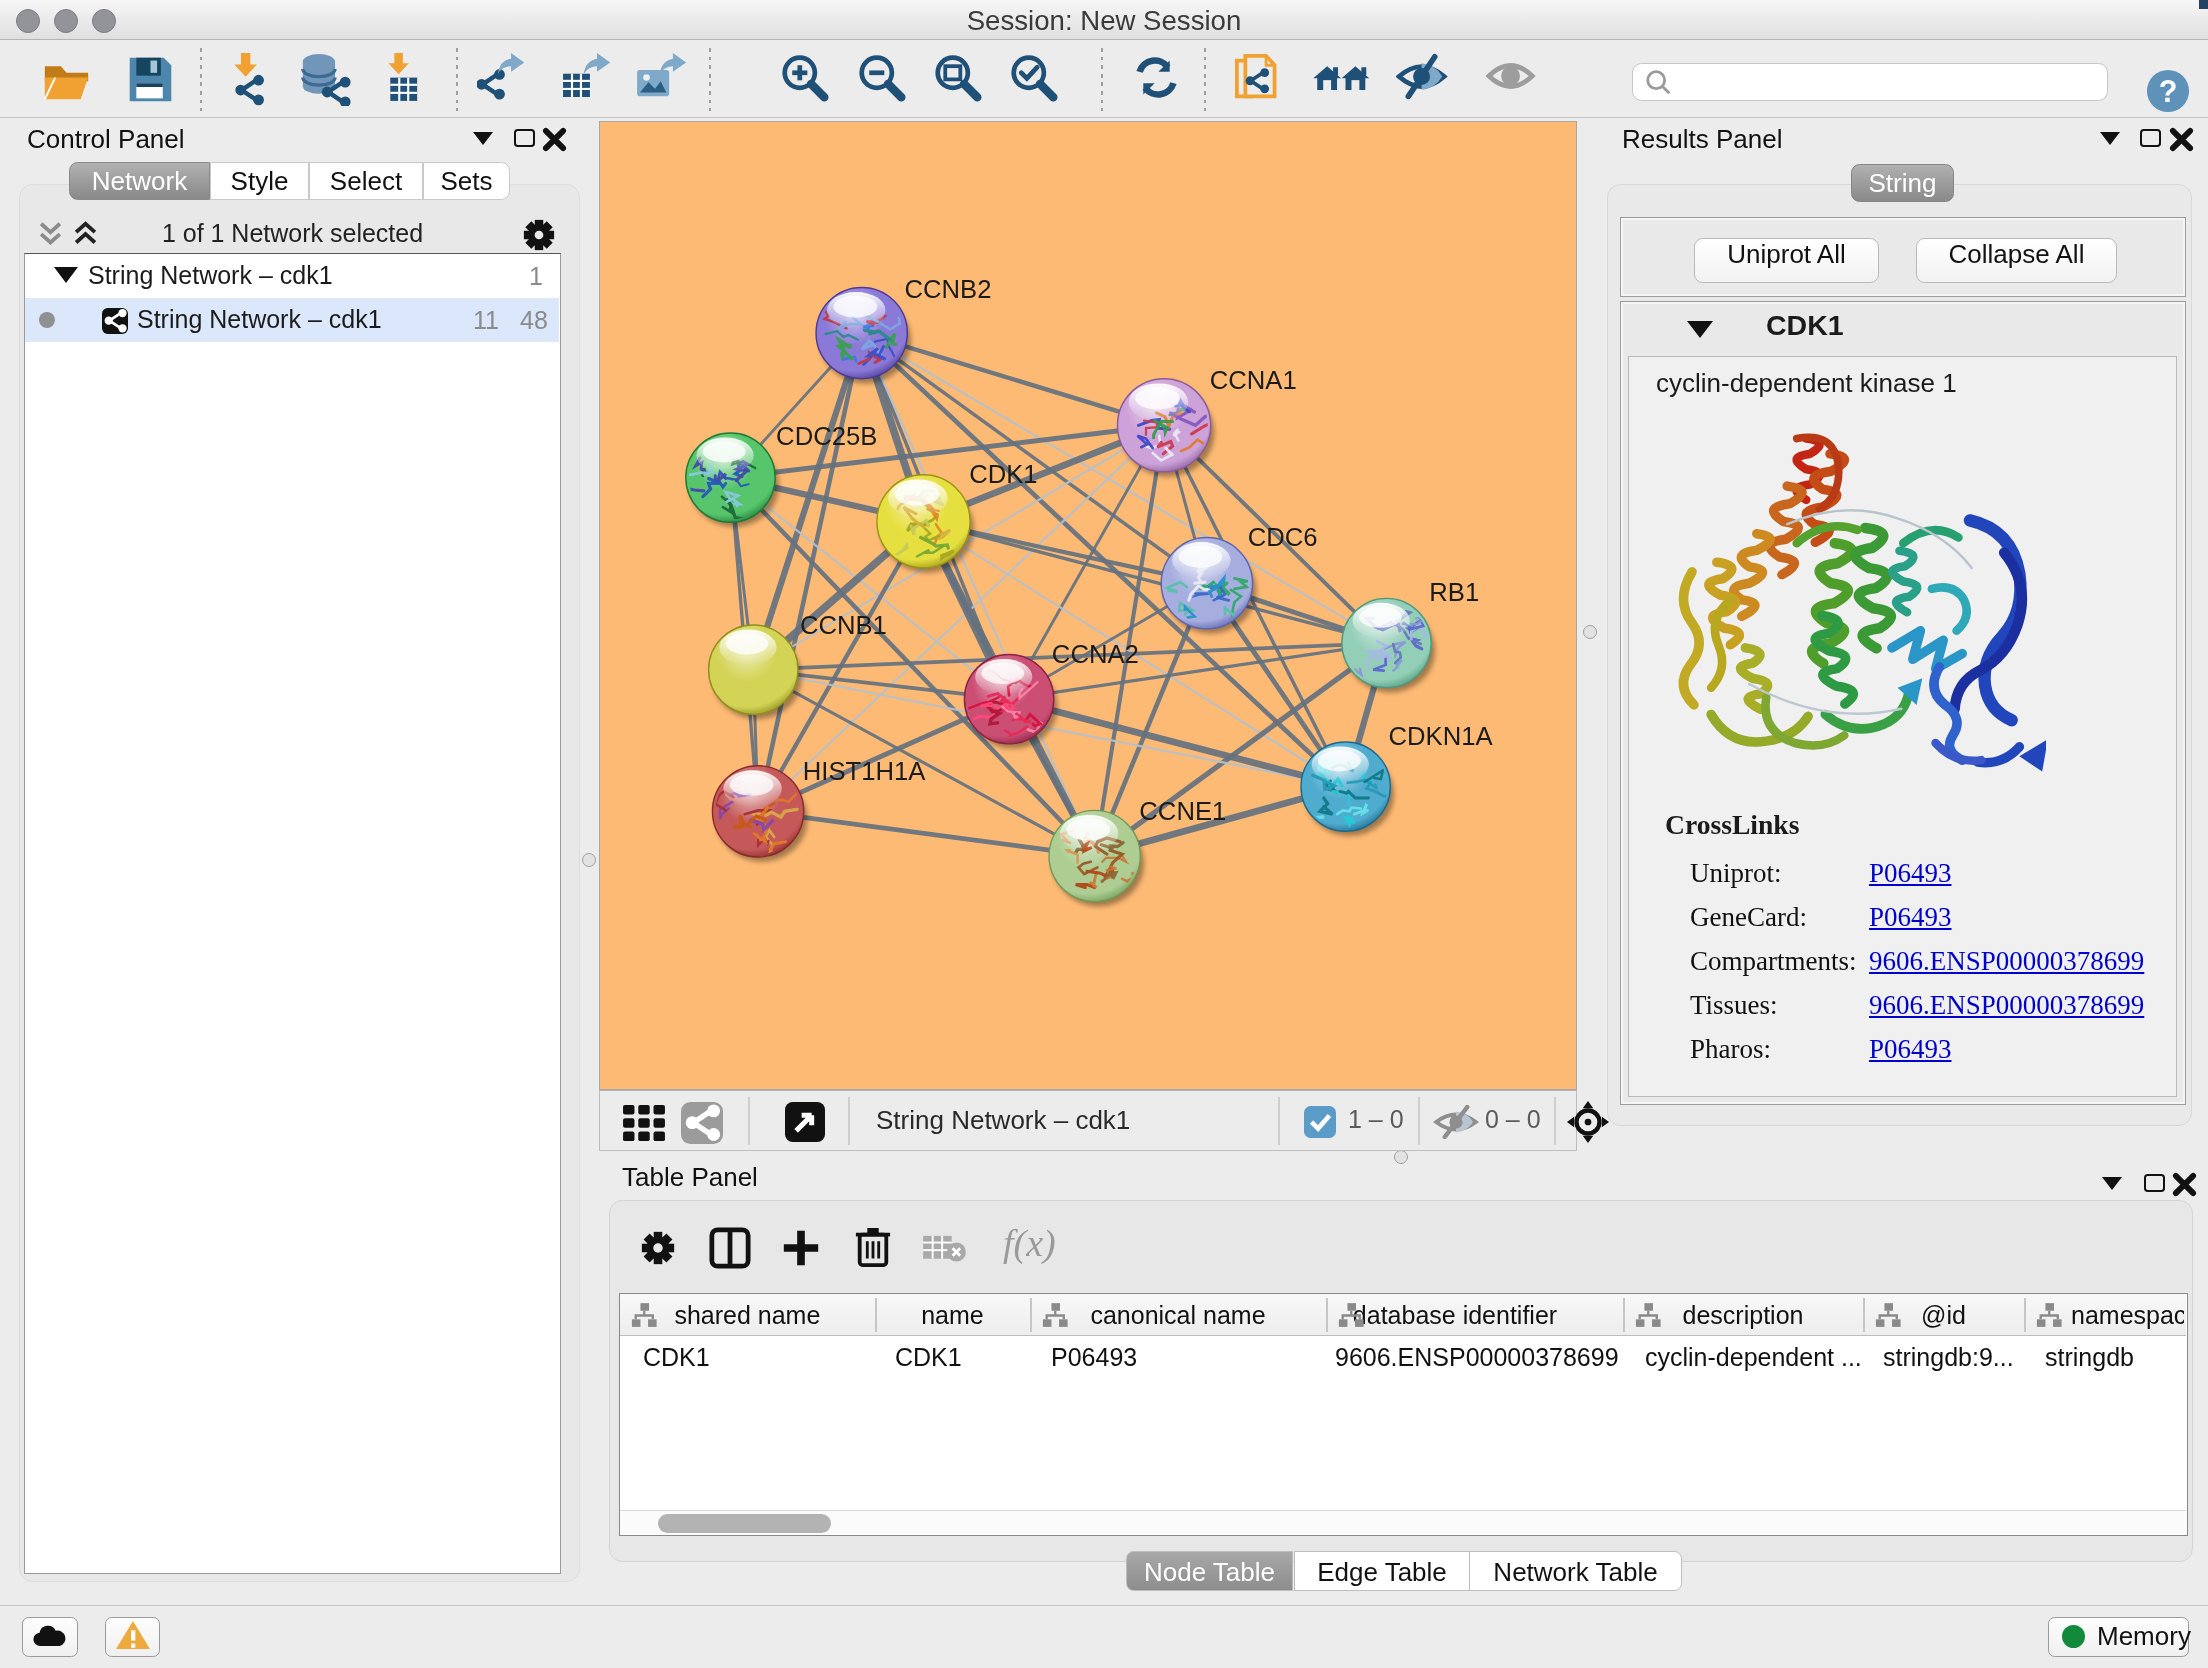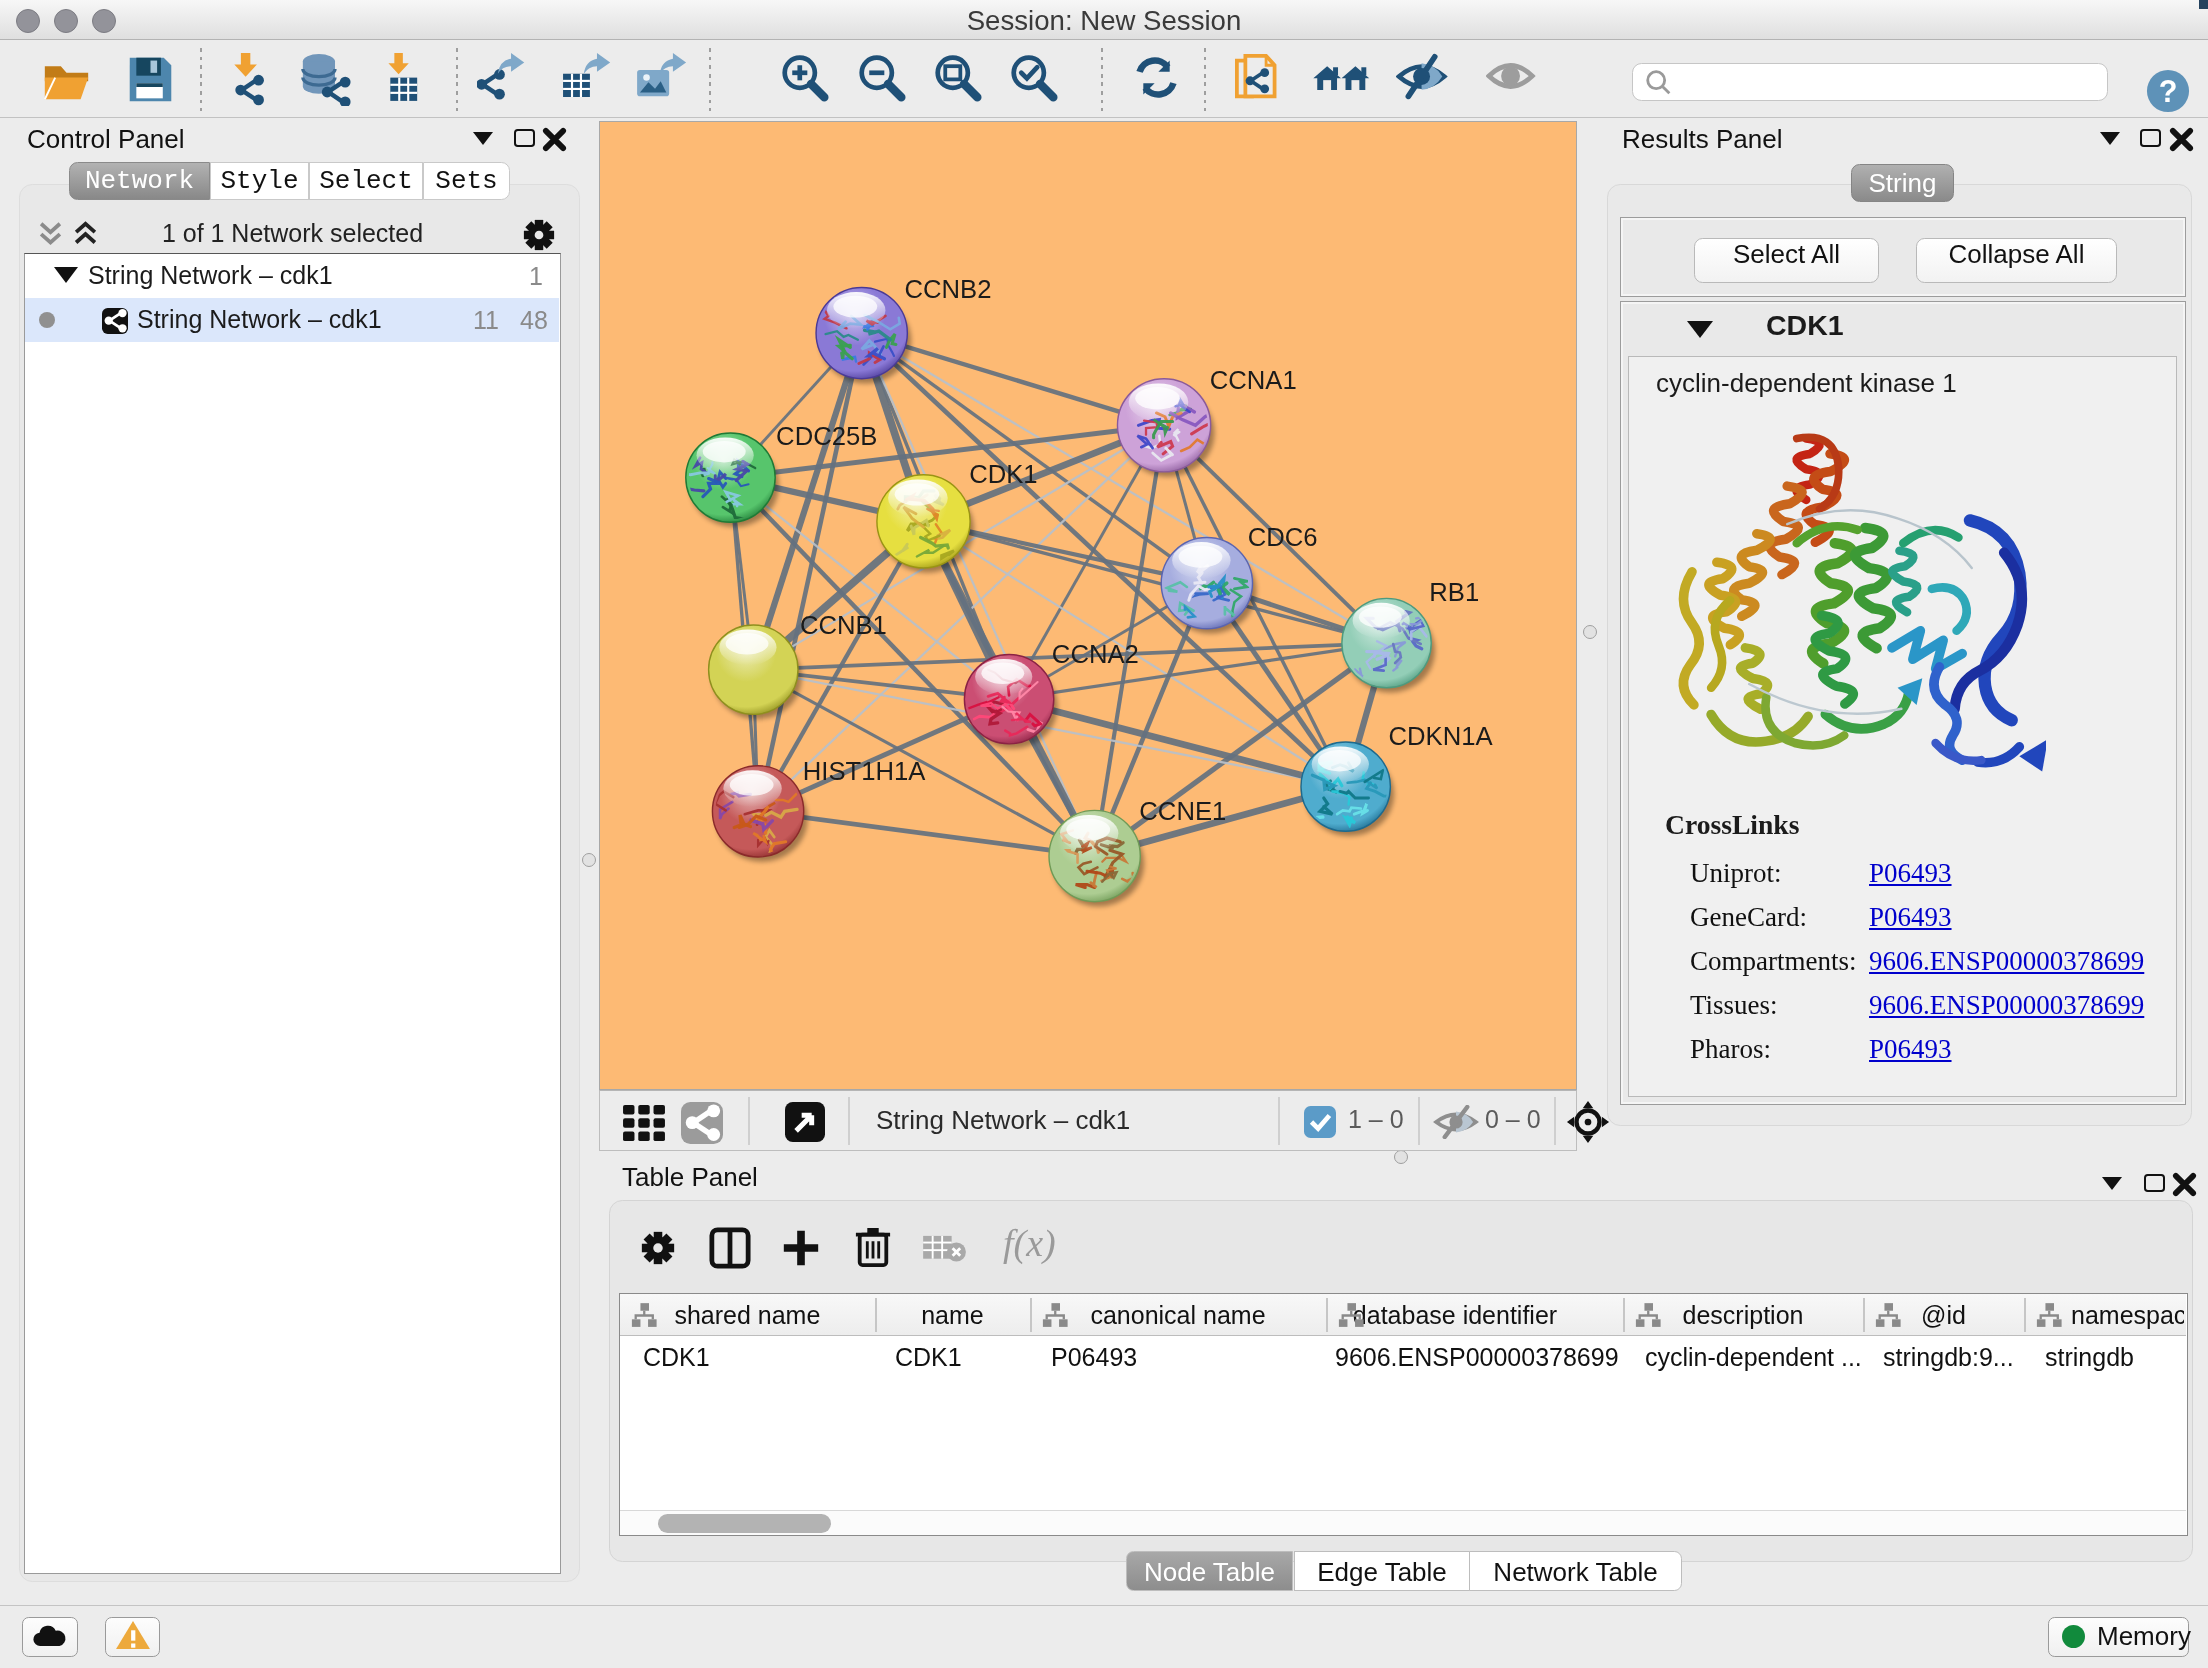--- a/index.html
+++ b/index.html
@@ -13,21 +13,21 @@
 #toolbar{left:0;top:42px;width:2208px;height:76px;background:#ececec;border-bottom:1.9px solid #c2c2c2;}
 .tbi{position:absolute;top:11.4px;}
 .tsep{position:absolute;top:5.7px;width:1.9px;height:63px;background-image:repeating-linear-gradient(#9e9e9e 0 3.8px,transparent 3.8px 8.6px);}
 #searchbox{position:absolute;left:1632px;top:21px;width:476px;height:38px;background:#fff;border:1.9px solid #c6c6c6;border-radius:9.5px;}
 
 .ptitle{font-size:26px;color:#111;}
 .pbtn-tri{width:0;height:0;border-left:10.5px solid transparent;border-right:10.5px solid transparent;border-top:13.3px solid #111;}
 .pbtn-sq{width:21px;height:18px;border:2.9px solid #111;border-radius:3.8px;}
 
 #cp-title{left:27px;top:124px;text-align:center;}
-#cp-tabs{left:69px;top:162px;height:21px;font-family:Liberation Mono, monospace;}
+#cp-tabs{left:69px;top:162px;height:21px;}
 .tab{position:absolute;top:0;height:38px;font-size:26px;text-align:center;line-height:36px;background:#fff;border:1px solid #c9c9c9;color:#111;}
 .tab.sel{background:linear-gradient(#b2b2b2,#888888);color:#fff;border-color:#8a8a8a;}
 #cp-body{left:19px;top:184px;width:561px;height:1398px;background:#e8e8e8;border-radius:13.3px;border:1px solid #dddddd;}
 #cp-bar{left:24px;top:216px;width:537px;height:37px;}
 #cp-bar-label{position:absolute;width:100%;text-align:center;top:2.9px;font-size:25px;color:#222;}
 #cp-tree{left:24px;top:253px;width:537px;height:1321px;background:#fff;border:1.9px solid #9a9a9a;border-top-color:#555;}
 .trow{position:absolute;left:0;width:534px;height:44px;font-size:25px;}
 .num{position:absolute;top:7.6px;color:#8a8a8a;}
 #selrow{background:#dbe7fb;}
 
@@ -779,21 +779,21 @@
   </div>
 <div class="abs ptitle" id="rp-title">Results Panel</div>
 <div class="abs pbtn-tri" style="left:2100px;top:132px;"></div>
 <div class="abs pbtn-sq" style="left:2140px;top:129px;"></div>
 <svg class="abs" style="left:2169px;top:127px;" width="25" height="25" viewBox="0 0 26 26">
     <path d="M4 4 L22 22 M22 4 L4 22" stroke="#111" stroke-width="6" stroke-linecap="round"></path>
   </svg>
 <div class="abs" id="rp-body"></div>
 <div class="abs" id="stringtab">String</div>
 <div class="abs etched" id="rp-sec1">
-    <div class="wbtn" style="left:73px;width:185px;">Select All</div>
+    <div class="wbtn" style="left:73px;width:185px;">Uniprot All</div>
     <div class="wbtn" style="left:295px;width:201px;">Collapse All</div>
   </div>
 <div class="abs etched" id="rp-sec2">
     <div class="abs" style="left:66px;top:19px;width:0;height:0;border-left:13.3px solid transparent;border-right:13.3px solid transparent;border-top:17px solid #111;"></div>
     <div class="abs" style="left:145px;top:6.7px;font-size:28.5px;font-weight:bold;">CDK1</div>
   </div>
 <div class="abs" id="cdk1-inner">
     <div class="abs" style="left:27px;top:11.4px;font-size:26px;">cyclin-dependent kinase 1</div>
     <svg class="abs" style="left:25px;top:72px;" width="392" height="354" viewBox="0 0 412 372">
       <g fill="none" stroke-linecap="round" stroke-linejoin="round">

